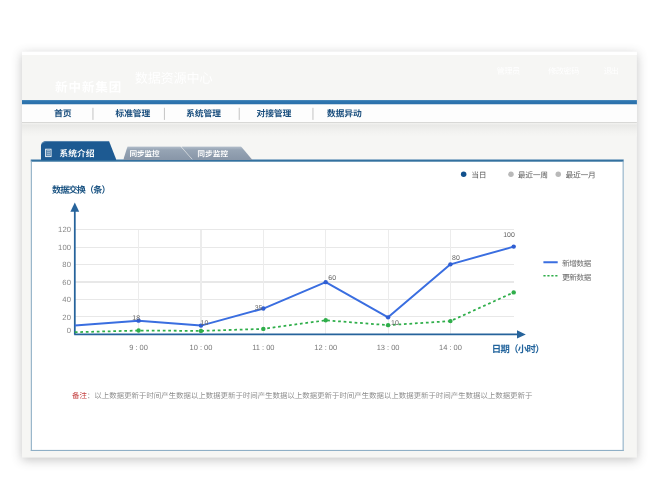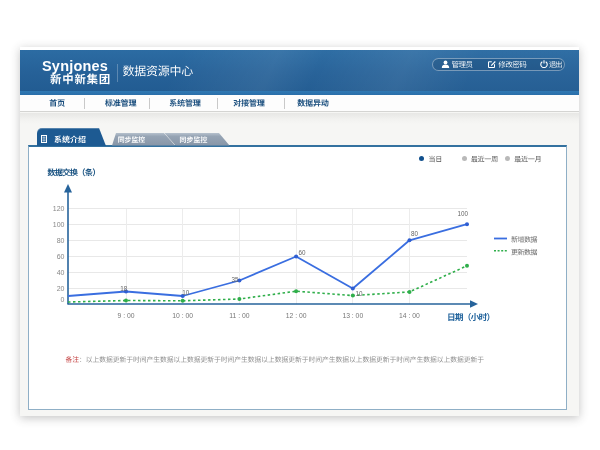--- a/index.html
+++ b/index.html
@@ -63,38 +63,20 @@
   border-top:2px solid #33719f;
   border-left:1px solid #8fafc6; border-right:1px solid #8fafc6; border-bottom:1px solid #8fafc6;
 }
 .dot { position:absolute; width:5px; height:5px; border-radius:50%; top:9px; }
 .overlay { position:absolute; left:0; top:0; width:600px; height:450px; z-index:50; pointer-events:none; }
 </style>
 </head>
 <body>
 <div class="window">
   <div class="topstrip"></div>
-  <div class="header">
-    <div class="logo-en">Synjones</div>
-    <div class="vsep"></div>
-    <div class="pill">
-      <svg style="left:8px;top:0.5px;" width="9" height="8" viewBox="0 0 9 8">
-          <circle cx="4.5" cy="2.4" r="1.9" fill="#fff"></circle>
-          <path d="M0.8 8 C0.8 5.4 2.4 4.5 4.5 4.5 C6.6 4.5 8.2 5.4 8.2 8 Z" fill="#fff"></path>
-        </svg>
-      <svg style="left:55px;top:1px;" width="8" height="8" viewBox="0 0 8 8">
-          <path d="M0.5 1.8 L3.8 1.8 M0.5 1.8 L0.5 7.5 L6.5 7.5 L6.5 4.2" stroke="#fff" stroke-width="1" fill="none"></path>
-          <path d="M2.8 5.2 L6.9 1.1 L7.7 1.9 L3.6 6 Z" fill="#fff"></path>
-        </svg>
-      <svg style="left:106.5px;top:1px;" width="8" height="8" viewBox="0 0 8 8">
-          <path d="M2.3 1.7 A3.2 3.2 0 1 0 5.7 1.7" stroke="#fff" stroke-width="1.1" fill="none"></path>
-          <line x1="4" y1="0.2" x2="4" y2="3.4" stroke="#fff" stroke-width="1.1"></line>
-        </svg>
-    </div>
-  </div>
   <div class="stripe"></div>
   <div class="nav">
     <i style="left:64px;"></i>
       <i style="left:129px;"></i>
       <i style="left:197px;"></i>
       <i style="left:264px;"></i>
   </div>
   <div class="navshadow"></div>
   <div class="tab tab1">
       <span class="ticon"><svg width="6" height="8" viewBox="0 0 6 8">

